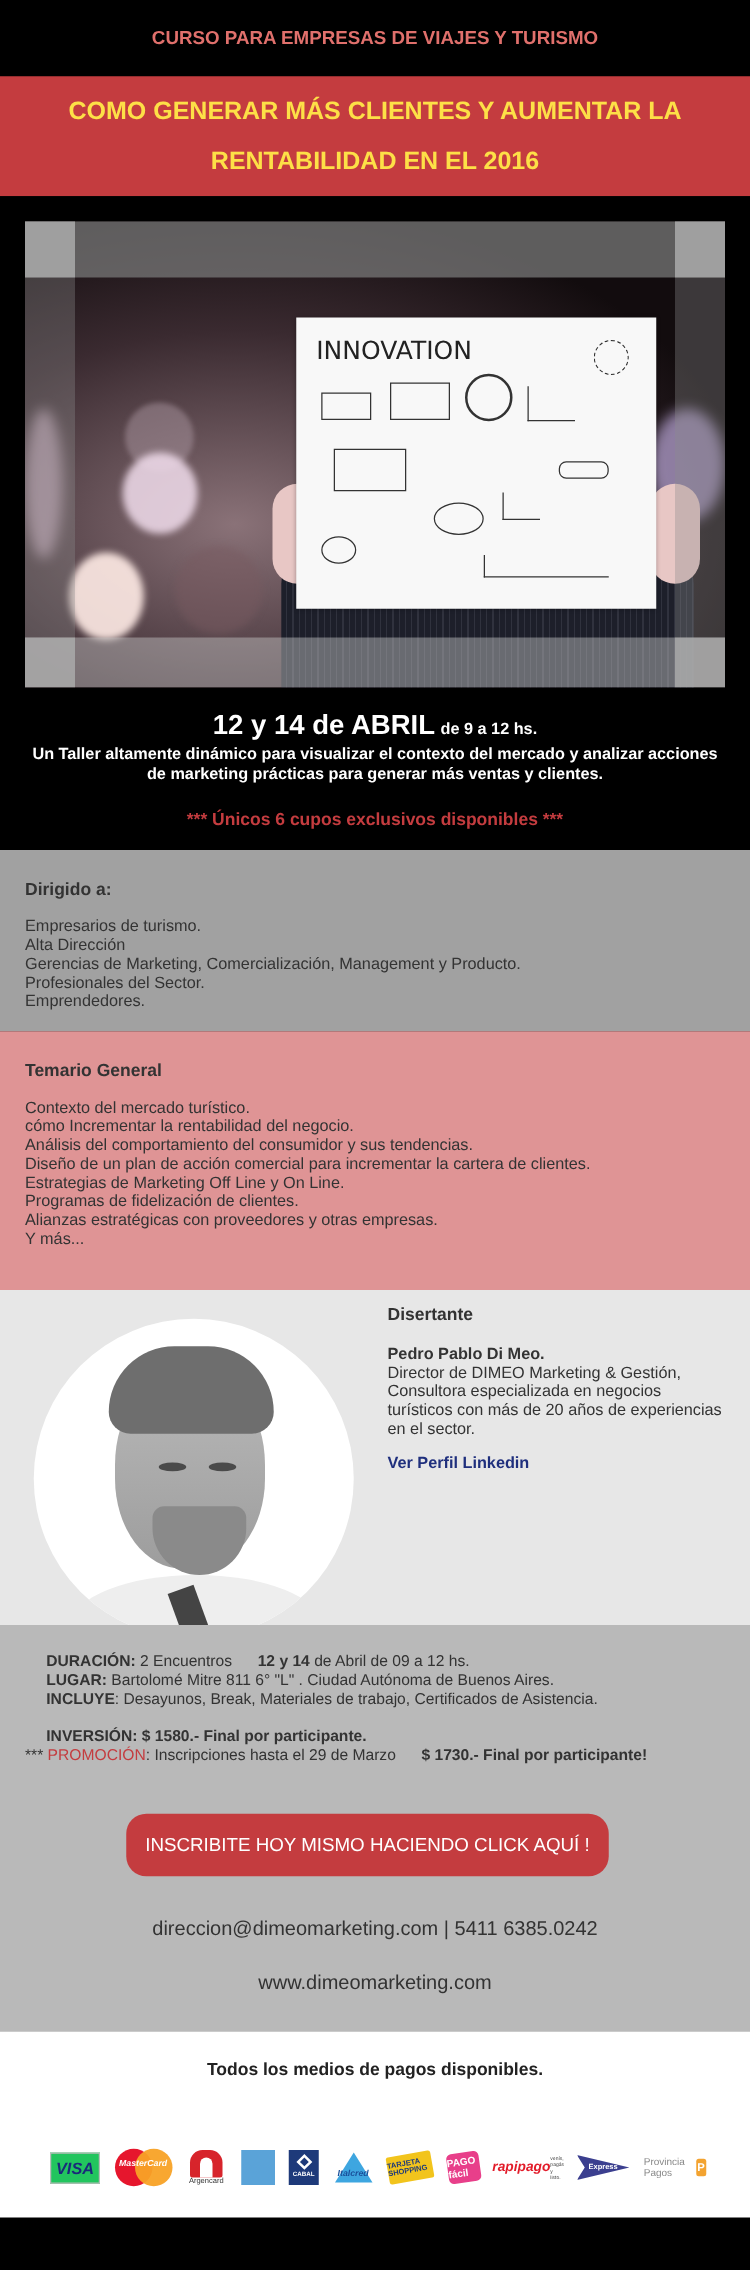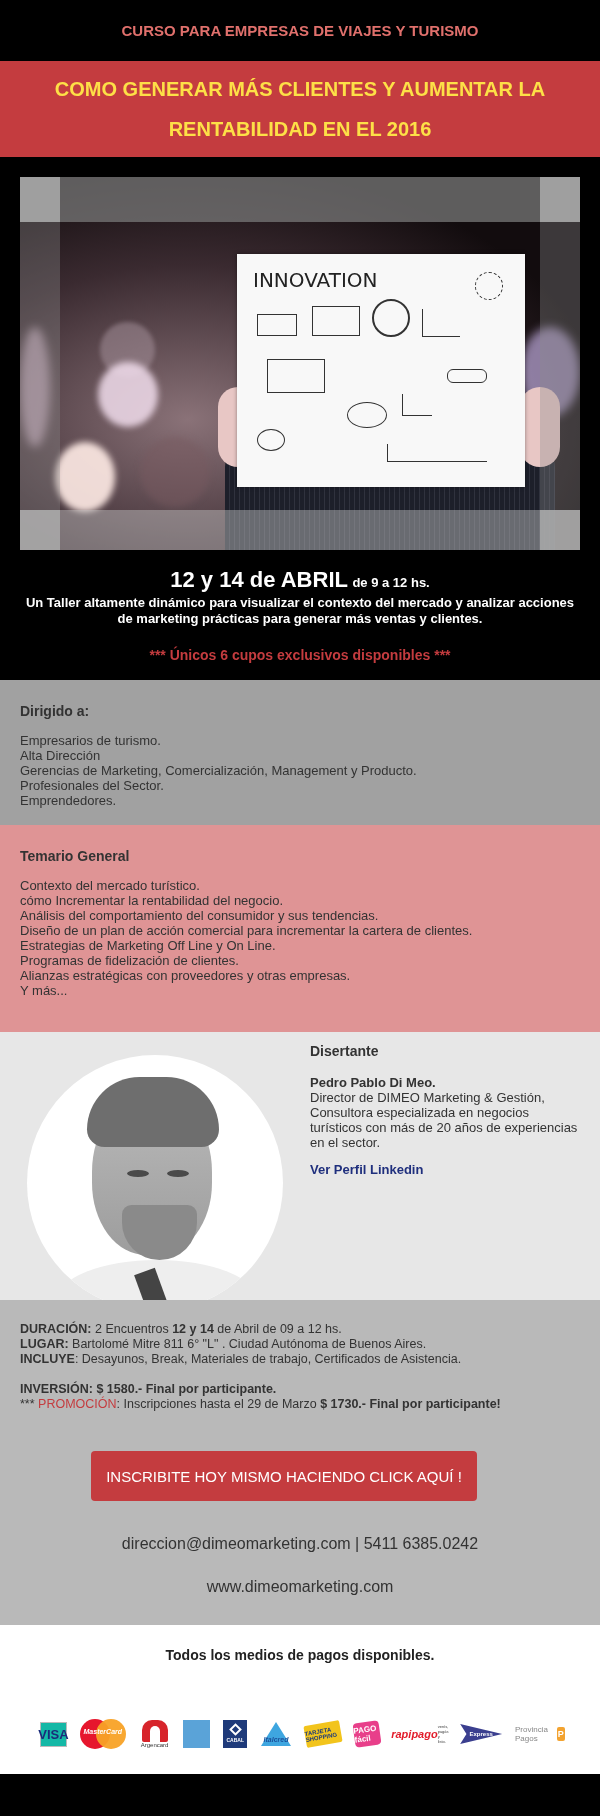--- a/index.html
+++ b/index.html
@@ -63,34 +63,34 @@
   .photo .beard { position: absolute; left: 95px; top: 150px; width: 75px; height: 55px; border-radius: 10px 10px 40px 40px; background: #8a8a8a; }
   .photo .shirt { position: absolute; left: 30px; top: 205px; width: 200px; height: 80px; border-radius: 50% 50% 0 0; background: #eeeeee; }
   .photo .tie { position: absolute; left: 115px; top: 215px; width: 22px; height: 50px; background: #444; transform: rotate(-20deg); }
   .dis-text { position: absolute; left: 310px; top: 12px; width: 270px; font-size: 13px; line-height: 15px; color: #333; }
   .dis-heading { font-size: 14px; font-weight: bold; margin-bottom: 16px; }
   .dis-name { font-weight: bold; }
   .dis-link { display: inline-block; margin-top: 12px; color: #1f2f7d; font-weight: bold; text-decoration: none; }
 
   
   .sec-info { height: 325px; background: #b9b9b9; padding: 22px 20px 0 20px; font-size: 12.5px; line-height: 15px; color: #333; position: relative; }
-  .sec-info b { font-weight: bold; }
+  .sec-info b { font-weight: bold; margin-left: 17px; }
   .info-gap { height: 15px; }
   .promo { color: #c43c3f; }
-  .cta { position: absolute; left: 91px; top: 151px; width: 386px; height: 50px; background: #c43c3f; border-radius: 4px; color: #fff;
+  .cta { position: absolute; left: 101px; top: 151px; width: 386px; height: 50px; background: #c43c3f; border-radius: 16px; color: #fff;
          font-size: 15px; display: flex; align-items: center; justify-content: center; text-decoration: none; border: none; cursor: pointer; font-family: "Liberation Sans", sans-serif; }
   .contact { position: absolute; left: 0; width: 600px; text-align: center; top: 236px; font-size: 16px; color: #333; }
   .web { position: absolute; left: 0; width: 600px; text-align: center; top: 279px; font-size: 16px; color: #333; }
 
   
   .sec-pay { height: 149px; background: #fff; position: relative; }
   .pay-title { position: absolute; top: 22px; left: 0; width: 600px; text-align: center; font-size: 14px; font-weight: bold; color: #222; }
   .pay-logos { position: absolute; top: 92px; left: 40px; width: 525px; height: 34px; display: flex; align-items: center; justify-content: space-between; }
   .logo { height: 28px; display: flex; align-items: center; justify-content: center; font-weight: bold; font-size: 9px; }
-  .logo-visa { width: 27px; height: 25px; border: 1px solid #bbb; color: #1a2a7a; font-size: 13px; background: #14b8a6; }
+  .logo-visa { width: 40px; height: 25px; border: 1px solid #bbb; color: #1a2a7a; font-size: 13px; font-style: italic; background: #22c55e; }
   .logo-mc { width: 46px; height: 30px; position: relative; }
   .logo-mc .c1 { position: absolute; left: 0; top: 0; width: 30px; height: 30px; border-radius: 50%; background: #e6162d; }
   .logo-mc .c2 { position: absolute; left: 16px; top: 0; width: 30px; height: 30px; border-radius: 50%; background: #f8a226; opacity: 0.95; }
   .logo-mc .txt { position: absolute; left: 0; top: 9px; width: 46px; text-align: center; color: #fff; font-size: 7px; font-style: italic; }
   .logo-argen { width: 32px; flex-direction: column; font-size: 6px; color: #333; font-weight: normal; }
   .logo-argen .a { width: 26px; height: 22px; background: #d7242b; border-radius: 10px 10px 2px 2px; position: relative; }
   .logo-argen .a::after { content: ""; position: absolute; left: 8px; top: 6px; width: 10px; height: 16px; background: #fff; border-radius: 5px 5px 0 0; }
   .logo-amex { width: 27px; height: 28px; background: #5aa3d8; }
   .logo-cabal { width: 24px; height: 28px; background: #1e3a7a; color: #fff; font-size: 5px; flex-direction: column; }
   .logo-cabal .diamond { width: 9px; height: 9px; border: 2px solid #fff; transform: rotate(45deg); margin-bottom: 3px; }

